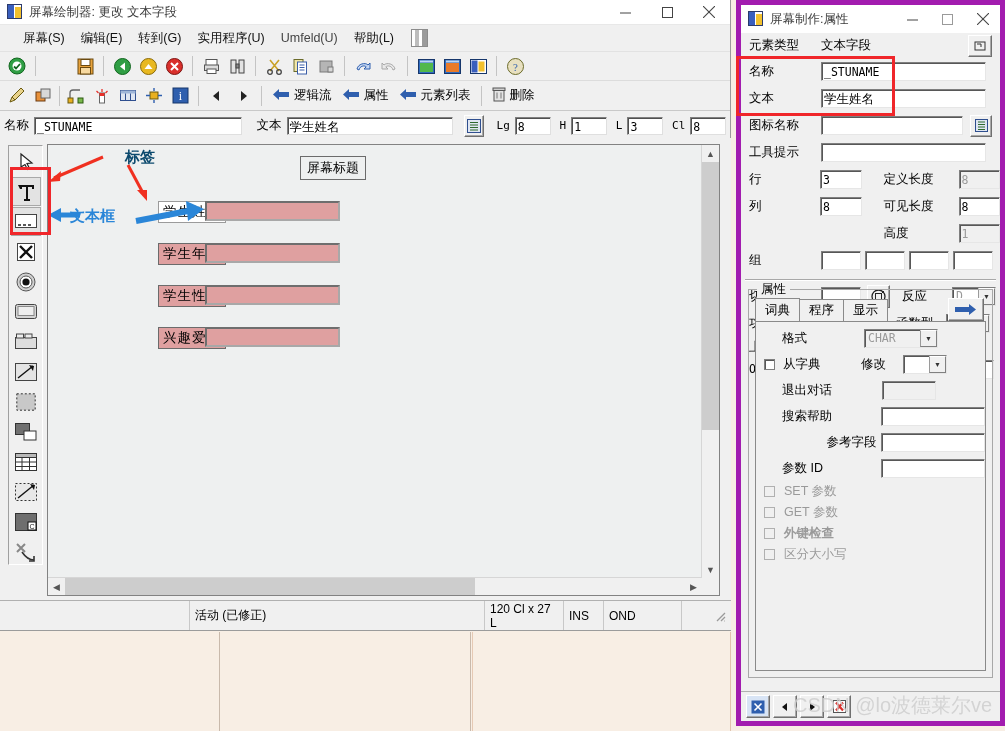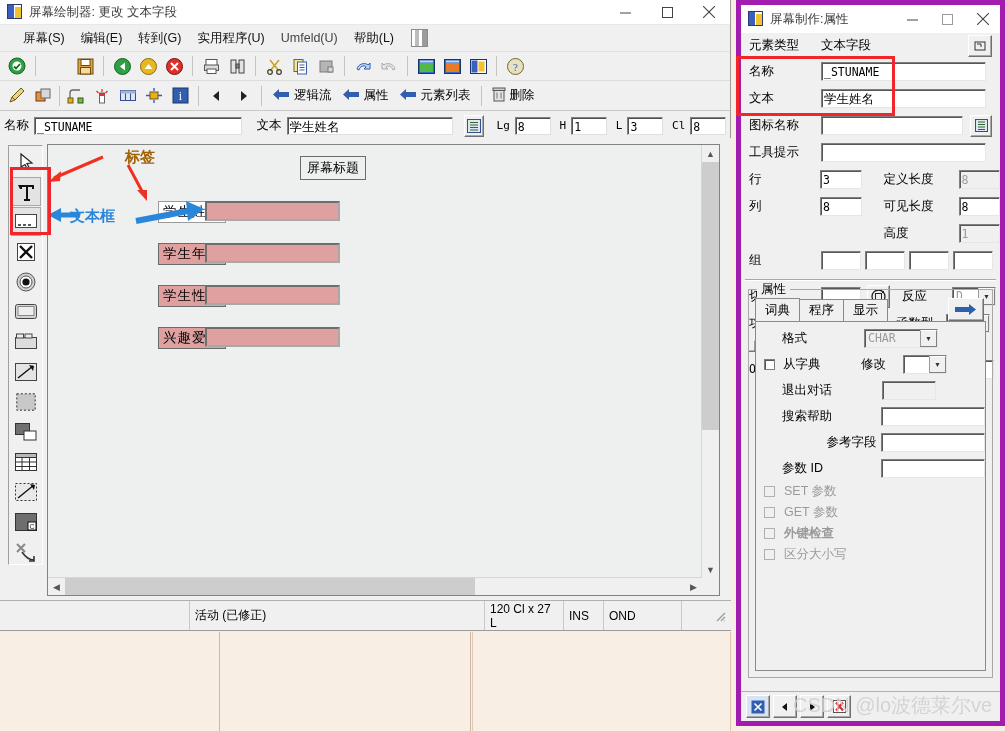--- a/index.html
+++ b/index.html
@@ -76,21 +76,21 @@
   .screen-title{position:absolute;border:1px solid #6b6b6b;background:#eef0f0;padding:2px 6px;font-size:13px;
                 font-family:"Liberation Sans","DejaVu Sans",sans-serif;}
   .lbl-el{position:absolute;border:1px solid #6b6b6b;background:#dfa0a0;font-size:13.5px;padding:1px 4px;
           letter-spacing:1px;}
   .lbl-el.active{background:#fff;border-color:#9b9b9b;}
   .inp-el{position:absolute;background:#dfa0a0;border:2px solid #a8a8a8;border-top-color:#6e6e6e;border-left-color:#6e6e6e;
           box-sizing:border-box;}
 
   
   .anno-text{position:absolute;font-size:15px;font-weight:bold;white-space:nowrap;}
-  .anno-red{color:#a16207;}
+  .anno-red{color:#0c4a6e;}
   .anno-blue{color:#2a86d8;}
   .redbox{position:absolute;border:3px solid #f0262a;box-sizing:border-box;}
 
   
   .statusbar{position:absolute;left:0;bottom:0;width:731px;height:30px;background:#f0f0f0;display:flex;align-items:stretch;
              border-top:1px solid #b0b0b0;box-sizing:border-box;}
   .sb-cell{border-right:1px solid #c8c8c8;display:flex;align-items:center;padding:0 5px;font-size:12px;box-sizing:border-box;}
 
   
   #propwin{position:absolute;left:736px;top:0;width:269px;height:726px;background:#701a75;

